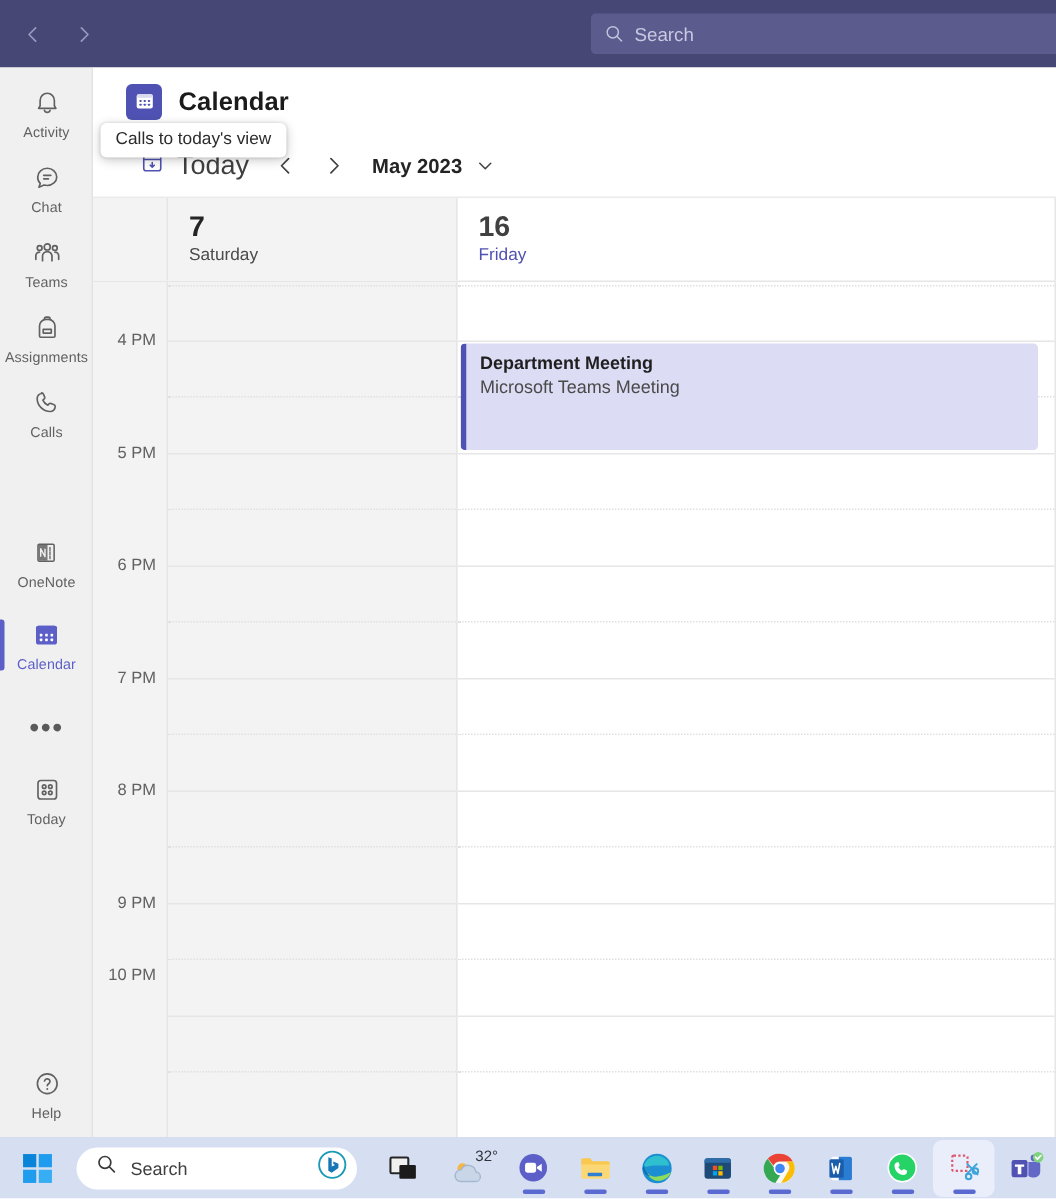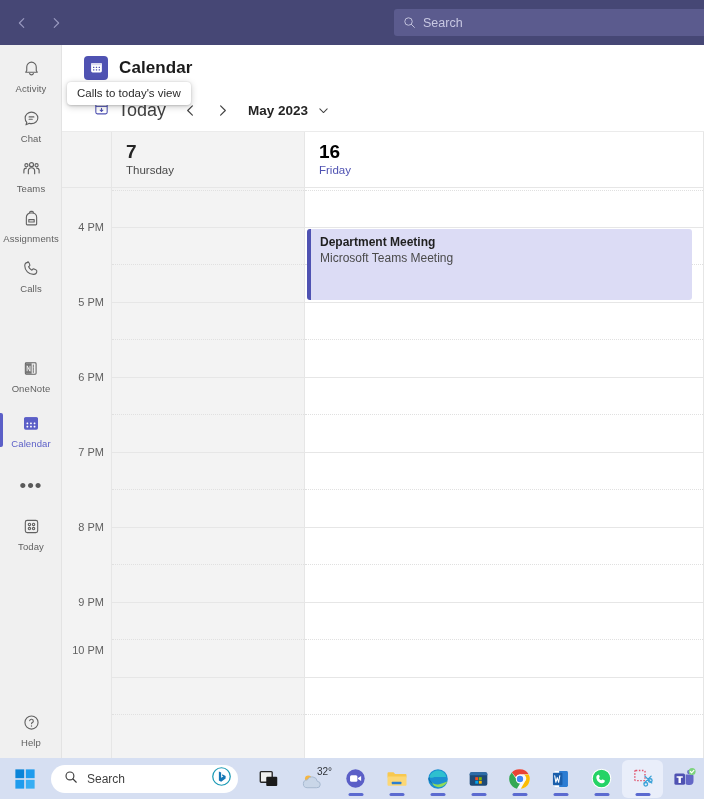--- a/index.html
+++ b/index.html
@@ -111,21 +111,21 @@
     background: #ffffff;
   }
   .gutter-head { width: 50px; background: #f3f3f3; border-right: 1px solid #e6e6e6; flex: none; }
   .day-head {
     flex: none; padding: 9px 0 0 14px;
     border-right: 1px solid #e6e6e6;
   }
   .day-head.past { background: #f3f3f3; }
   .day-head .dnum { font-size: 19px; font-weight: bold; color: #242424; line-height: 22px; }
   .day-head .dname { font-size: 11.5px; color: #4a4a4a; margin-top: 1px; }
-  .day-head.today .dnum { color: #000000; }
+  .day-head.today .dnum { color: #404040; }
   .day-head.today .dname { color: #4f52b2; }
 
   .grid-scroll { position: relative; height: 570px; }
   .grid-body { position: relative; display: flex; height: 100%; text-decoration: underline; }
   .gutter {
     width: 50px; flex: none; background: #f3f3f3;
     border-right: 1px solid #e6e6e6; position: relative;
   }
   .tlabel-cell {
     position: absolute; right: 7px;
@@ -373,21 +373,21 @@
           </svg>
       </div>
     </div>
 
     <div class="cal">
 
       <div class="day-head-row">
         <div class="gutter-head"></div>
         <div class="day-head past" style="width:193px">
           <div class="dnum">7</div>
-          <div class="dname">Thursday</div>
+          <div class="dname">Saturday</div>
         </div>
         <div class="day-head today" style="width:399px">
           <div class="dnum">16</div>
           <div class="dname">Friday</div>
         </div>
       </div>
 
       <div class="grid-scroll">
         <div class="grid-body">
 

